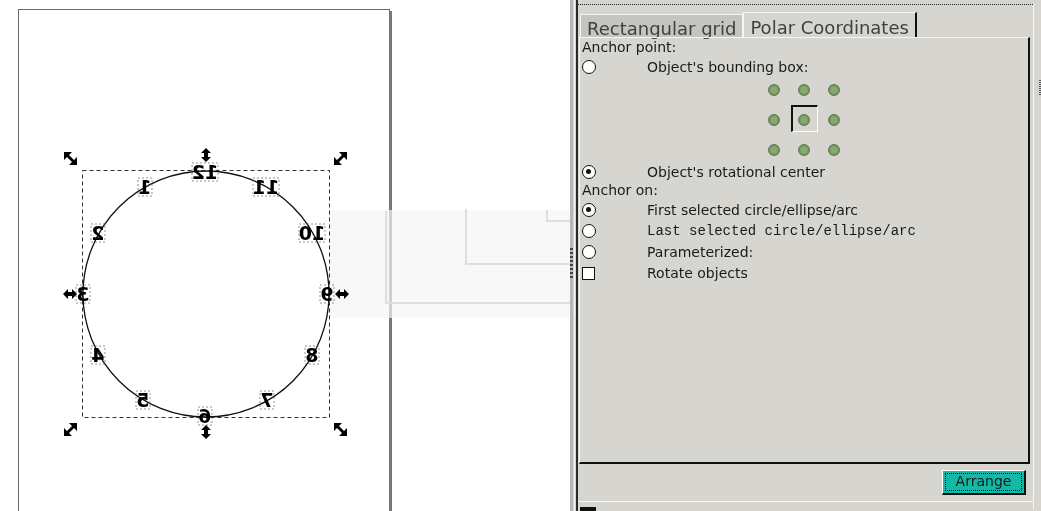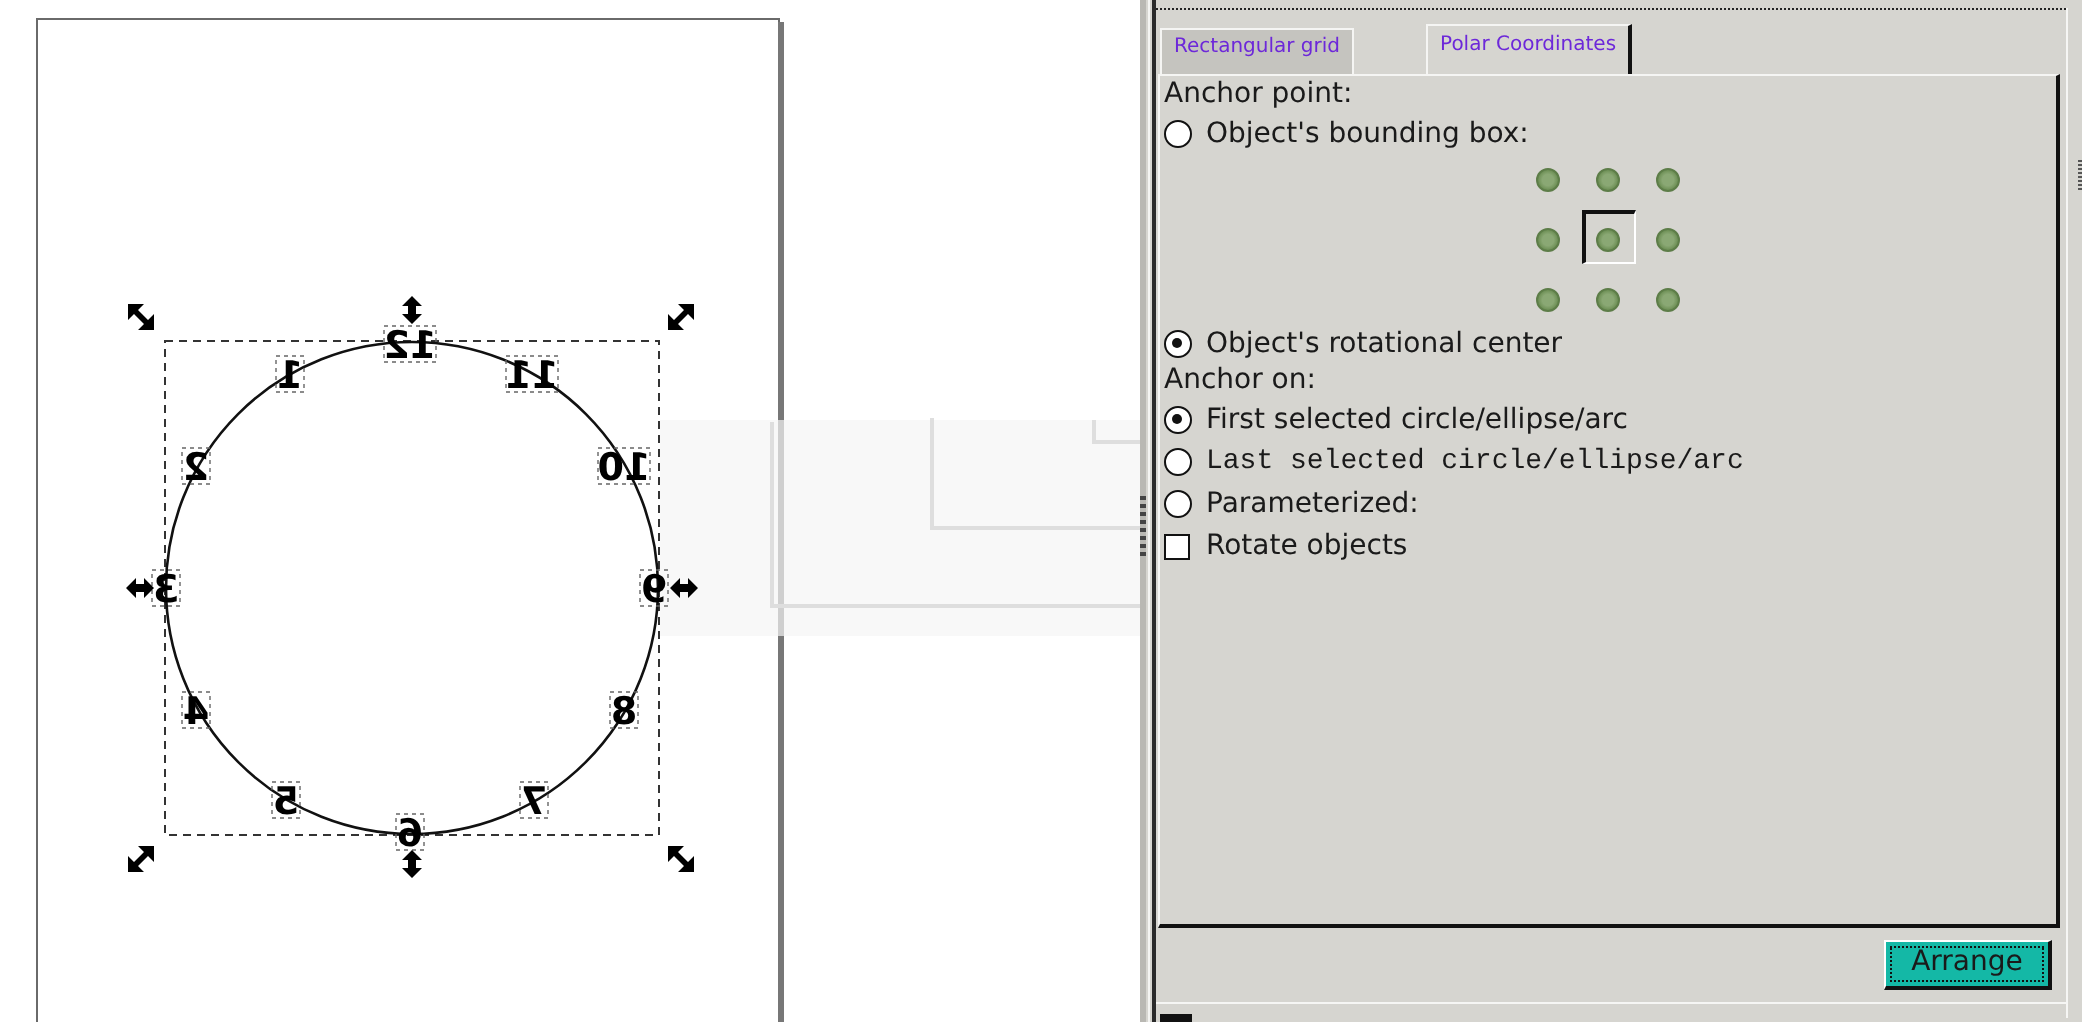--- a/index.html
+++ b/index.html
@@ -20,29 +20,29 @@
   .panel-left-line2 { position: absolute; left: 4px; top: 0; width: 1px; height: 511px; background: #f4f4f2; }
   .handle-dots { position: absolute; left: 0; top: 248px; width: 3px; height: 30px;
     background: repeating-linear-gradient(to bottom, #444 0 2px, transparent 2px 4px); }
   .top-dotted { position: absolute; left: 8px; top: 4px; width: 455px; height: 1px;
     background: repeating-linear-gradient(to right, #222 0 1px, transparent 1px 2px); }
   .right-line { position: absolute; left: 463px; top: 4px; width: 1px; height: 505px; background: #f6f6f4; }
   .right-dots { position: absolute; left: 469px; top: 80px; width: 2px; height: 16px;
     background: repeating-linear-gradient(to bottom, #555 0 1px, transparent 1px 2px); }
 
   .tabs { position: absolute; left: 10px; top: 12px; height: 26px; display: flex; }
-  .tab { font-size: 10px; color: #6d28d9; padding: 4px 6px 0 6px; height: 26px; }
+  .tab { font-size: 18px; color: #404040; padding: 4px 6px 0 6px; height: 26px; }
   .tab.inactive { background: #c5c4bf; border: 1px solid #f5f5f3; border-bottom: none; margin-top: 2px; height: 24px; padding-top: 3px; }
-  .tab.active { background: #d6d5d0; border-left: 1px solid #f5f5f3; border-top: 1px solid #f5f5f3; border-right: 2px solid #111; height: 26px; margin-left: 36px; }
+  .tab.active { background: #d6d5d0; border-left: 1px solid #f5f5f3; border-top: 1px solid #f5f5f3; border-right: 2px solid #111; height: 26px; }
 
   .tab-body { position: absolute; left: 9px; top: 37px; width: 451px; height: 427px;
     border-left: 1px solid #f5f5f3; border-top: 1px solid #f5f5f3; border-right: 2px solid #111; border-bottom: 2px solid #111; }
 
   .lbl { position: absolute; font-size: 14px; color: #1a1a1a; white-space: nowrap; }
-  .row { position: absolute; left: 12px; height: 18px; display: flex; align-items: center; font-size: 14px; color: #1a1a1a; white-space: nowrap; }
+  .row { position: absolute; left: 12px; height: 18px; display: flex; align-items: center; font-size: 14px; color: #1a1a1a; white-space: nowrap; gap: 44px; }
   .radio { width: 14px; height: 14px; border-radius: 50%; border: 1.5px solid #111; background: #fff; margin-right: 7px; position: relative; flex: 0 0 auto; }
   .radio.on::after { content: ""; position: absolute; left: 3px; top: 3px; width: 5px; height: 5px; border-radius: 50%; background: #111; }
   .check { width: 13px; height: 13px; border: 1.5px solid #111; background: #fff; margin-right: 8px; flex: 0 0 auto; }
 
   .anchor-grid { position: absolute; left: 193px; top: 80px; width: 80px; height: 80px; }
   .anchor { position: absolute; width: 12px; height: 12px; border-radius: 50%;
     background: radial-gradient(circle, #8aa874 0 40%, #6d8f55 70%); border: 1px solid #5d7d48; }
   .anchor-sel { position: absolute; left: 28px; top: 25px; width: 27px; height: 27px; border-left: 2px solid #111; border-top: 2px solid #111; border-right: 1px solid #fff; border-bottom: 1px solid #fff; }
 
   .arrange-btn { position: absolute; left: 372px; top: 470px; width: 84px; height: 25px; background: #14b8a6;

